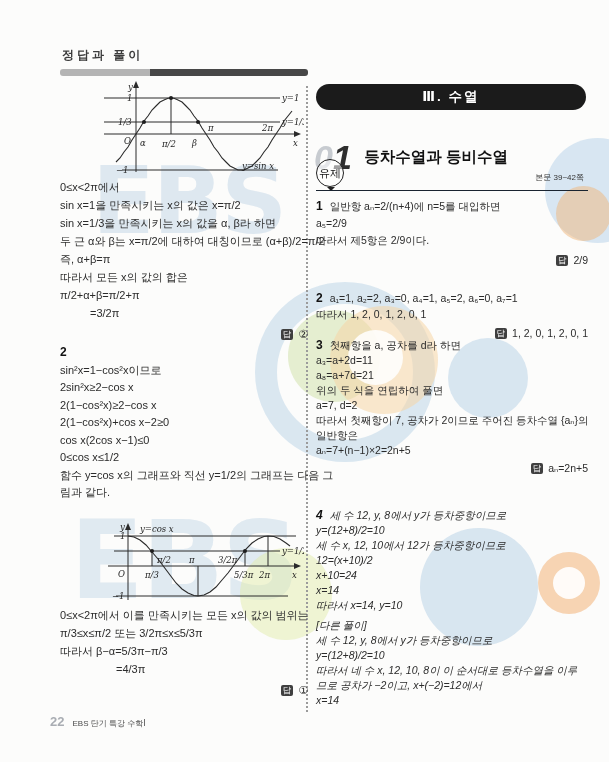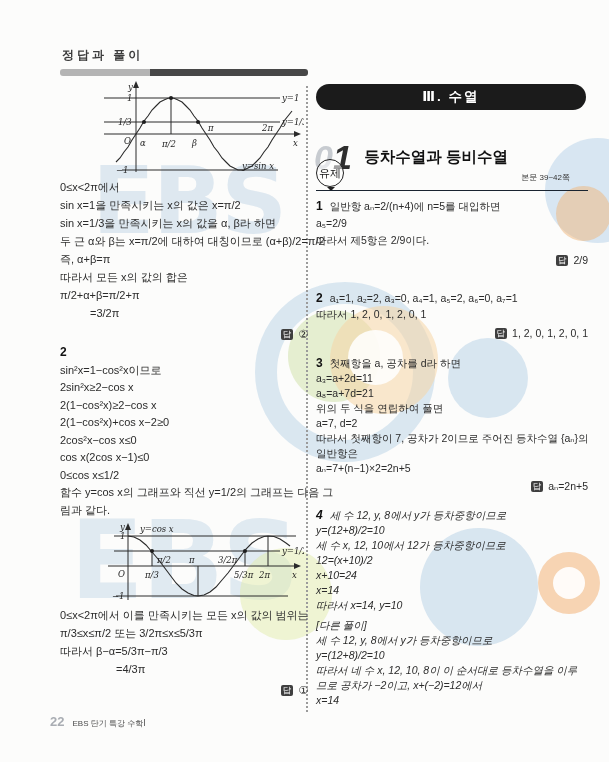--- a/index.html
+++ b/index.html
@@ -52,21 +52,21 @@
   .unit{position:absolute;left:314px;top:114px;z-index:2;margin-top:24px;}
   .unit-zero{font-size:34px;font-weight:bold;color:#c7cbd0;font-style:italic;}
   .unit-one{font-size:34px;font-weight:bold;color:#2e2e2e;font-style:italic;}
   .unit-title{font-size:15.5px;font-weight:bold;color:#111;margin-left:8px;
               vertical-align:7px;}
   .badge{position:absolute;left:316px;top:159px;width:26px;height:26px;border:1.6px solid #222;
          border-radius:50%;font-size:11px;text-align:center;line-height:26px;color:#111;
          z-index:2;background:rgba(255,255,255,0.55);}
   .badge-tip{position:absolute;left:327px;top:187px;width:0;height:0;z-index:2;
              border:4px solid transparent;border-top-color:#222;}
-  .page-ref{position:absolute;left:300px;top:172px;width:270px;text-align:right;font-size:8px;
+  .page-ref{position:absolute;left:314px;top:172px;width:270px;text-align:right;font-size:8px;
             color:#333;z-index:2;}
   .badge-line{position:absolute;left:316px;top:190px;width:272px;border-top:1.5px solid #1a2430;
               z-index:2;}
 </style>
 </head>
 <body>
 
 <div class="page">
 
   <div class="wm wm-text" style="left:92px;top:148px;font-size:92px;">EBS</div>
@@ -132,21 +132,20 @@
       <span class="ans-badge">답</span><span>②</span>
     </div>
   </div>
 
   <div class="block col-l" style="top:344px;line-height:17.5px;">
     <div class="ln"><span class="pnum">2</span></div>
     <div class="ln">sin²x=1−cos²x이므로</div>
     <div class="ln">2sin²x≥2−cos x</div>
     <div class="ln">2(1−cos²x)≥2−cos x</div>
     <div class="ln">2(1−cos²x)+cos x−2≥0</div>
-    <div class="ln">2cos²x−cos x≤0</div>
     <div class="ln">cos x(2cos x−1)≤0</div>
     <div class="ln">0≤cos x≤1/2</div>
     <div class="ln">함수 y=cos x의 그래프와 직선 y=1/2의 그래프는 다음 그</div>
     <div class="ln">림과 같다.</div>
   </div>
 
   <div class="fig" style="left:58px;top:520px;">
     <svg width="246" height="84" viewBox="0 0 246 84">
       <line class="ln-el" x1="70" y1="6" x2="70" y2="80"></line>
       <polygon points="67,10 70,3 73,10" fill="#2a2a2a"></polygon>
@@ -210,21 +209,21 @@
   </div>
 
   <div class="block col-r" style="top:290px;line-height:16px;">
     <div class="ln"><span class="pnum">2</span><span>a₁=1, a₂=2, a₃=0, a₄=1, a₅=2, a₆=0, a₇=1</span></div>
     <div class="ln">따라서 1, 2, 0, 1, 2, 0, 1</div>
     <div class="ans">
       <span class="ans-badge">답</span><span>1, 2, 0, 1, 2, 0, 1</span>
     </div>
   </div>
 
-  <div class="block col-r" style="top:356px;line-height:15px;">
+  <div class="block col-r" style="top:338px;line-height:15px;">
     <div class="ln"><span class="pnum">3</span><span>첫째항을 a, 공차를 d라 하면</span></div>
     <div class="ln">a₃=a+2d=11</div>
     <div class="ln">a₈=a+7d=21</div>
     <div class="ln">위의 두 식을 연립하여 풀면</div>
     <div class="ln">a=7, d=2</div>
     <div class="ln">따라서 첫째항이 7, 공차가 2이므로 주어진 등차수열 {aₙ}의</div>
     <div class="ln">일반항은</div>
     <div class="ln">aₙ=7+(n−1)×2=2n+5</div>
     <div class="ans">
       <span class="ans-badge">답</span><span>aₙ=2n+5</span>

